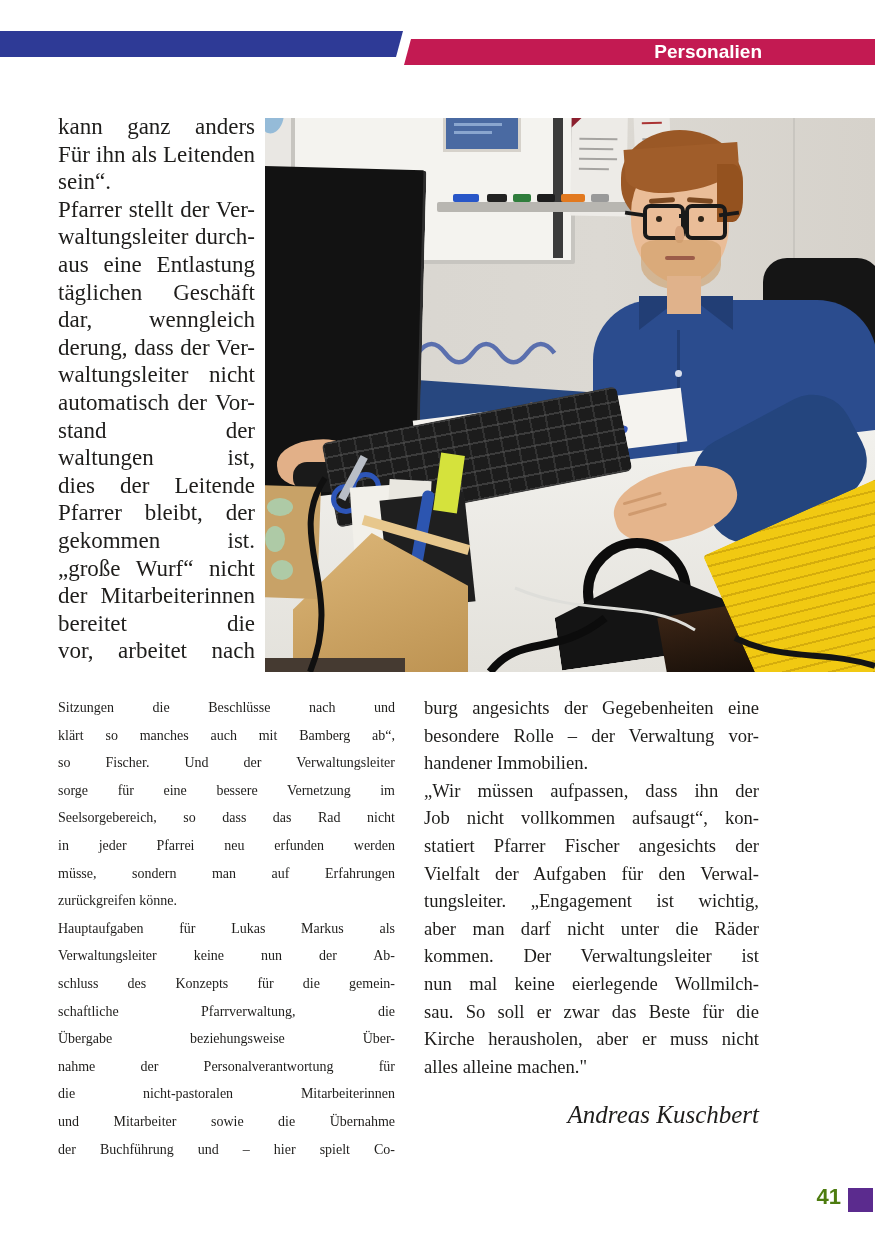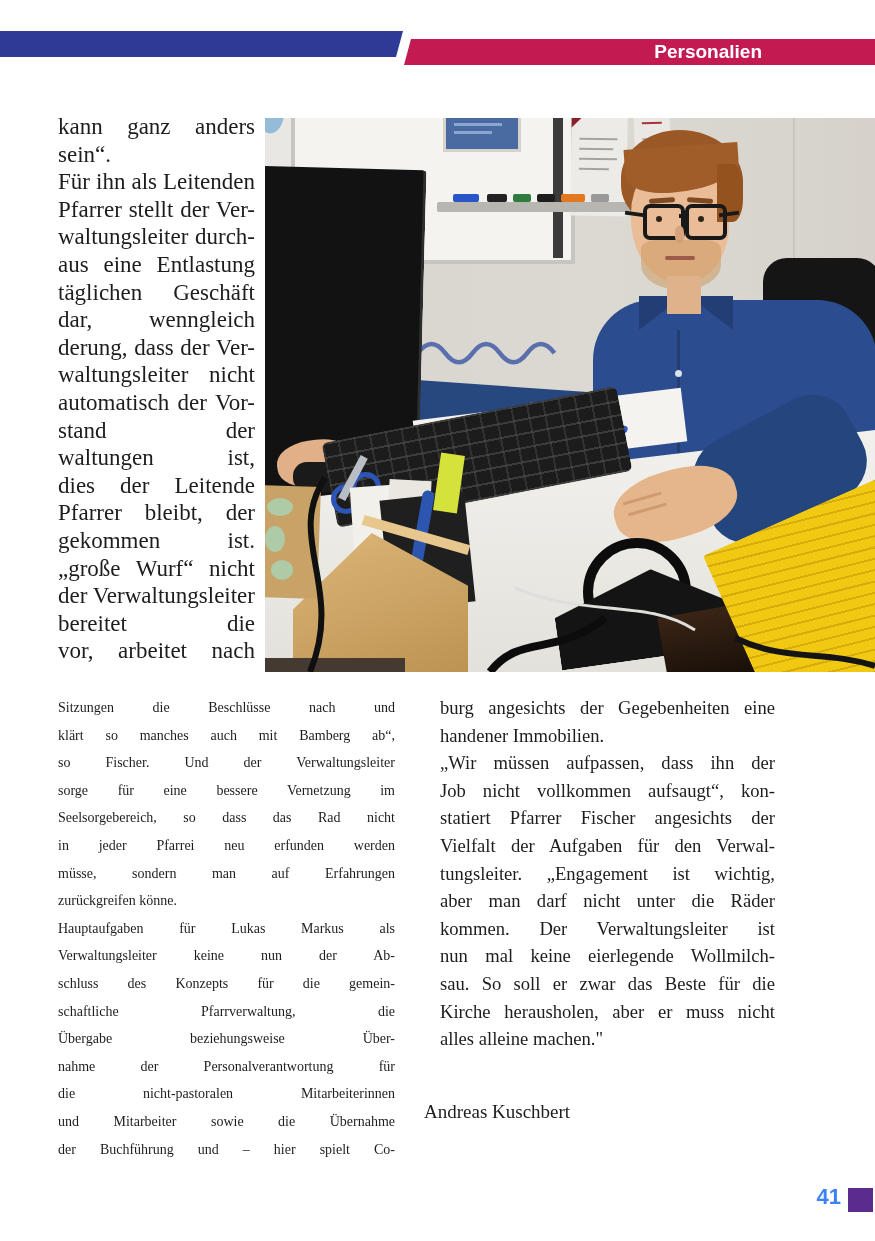--- a/index.html
+++ b/index.html
@@ -10,28 +10,28 @@
             clip-path:polygon(0 0,100% 0,calc(100% - 7px) 100%,0 100%);}
   .hdr-red{position:absolute;left:404px;top:31px;width:471px;height:26px;background:#c31a52;
            clip-path:polygon(7px 0,100% 0,100% 100%,0 100%);
            display:flex;align-items:center;justify-content:flex-end;margin-top:8px;}
   .hdr-red .hdr-label{color:#ffffff;font-family:"Liberation Sans","DejaVu Sans",sans-serif;
            font-weight:bold;font-size:19px;line-height:26px;padding-right:113px;}
   
   .col{position:absolute;font-size:23px;line-height:27.6px;}
   .col-narrow{left:58px;top:113px;width:197px;}
   .col-left{left:58px;top:694px;width:337px;font-size:14px;}
-  .col-right{left:424px;top:694px;width:335px;font-size:18.6px;margin-left:16px;}
+  .col-right{left:424px;top:694px;width:335px;font-size:18.6px;}
   .tl{text-align:justify;text-align-last:justify;height:27.6px;overflow:hidden;white-space:normal;}
   .tl.pe{text-align-last:left;}
-  .author{position:absolute;left:424px;top:1101px;width:335px;text-align:left;
-          font-size:19px;}
+  .author{position:absolute;left:424px;top:1101px;width:335px;text-align:right;
+          font-style:italic;font-size:25px;}
   
   .pgnum{position:absolute;top:1184px;right:34px;font-family:"Liberation Sans","DejaVu Sans",sans-serif;
-         font-weight:bold;font-size:22px;color:#3b82f6;}
+         font-weight:bold;font-size:22px;color:#4d7c0f;}
   .pgsq{position:absolute;top:1188px;right:2px;width:25px;height:24px;background:#5b2b8e;}
   
   .photo{position:absolute;left:265px;top:118px;width:610px;height:554px;overflow:hidden;
          background:linear-gradient(90deg,#d8d5cf 0%,#dcd9d3 55%,#d6d2cb 100%);}
   .ph{position:absolute;}
   .flipchart{left:-4px;top:-10px;width:36px;height:110px;background:#e9e7e3;}
   .bluesmudge{left:2px;top:-4px;width:20px;height:30px;background:#7fb0d4;border-radius:50%;
               transform:rotate(20deg);opacity:.8;}
   .whiteboard{left:26px;top:-14px;width:276px;height:152px;background:#f4f3ef;border:4px solid #c7c5c0;border-radius:2px;}
   .bluecard{left:178px;top:-10px;width:72px;height:38px;background:#4a6aa2;border:3px solid #d6d2cb;}
@@ -229,37 +229,37 @@
     <svg class="ph svgfill" width="610" height="554" viewBox="0 0 610 554">
       <path d="M60 360 C 20 420, 80 470, 45 554" fill="none" stroke="#101010" stroke-width="6"></path>
       <path d="M340 500 C 290 540, 255 515, 225 554" fill="none" stroke="#0c0c0c" stroke-width="8"></path>
       <path d="M250 470 C 320 500, 380 480, 430 512" fill="none" stroke="#dededa" stroke-width="3"></path>
       <path d="M470 520 C 520 544, 560 532, 610 548" fill="none" stroke="#141414" stroke-width="6"></path>
     </svg>
   </div>
 
   <div class="col col-narrow">
       <div class="tl">kann ganz anders</div>
+      <div class="tl">Für ihn als Leitenden</div>
       <div class="tl pe">sein“.</div>
-      <div class="tl">Für ihn als Leitenden</div>
       <div class="tl">Pfarrer stellt der Ver-</div>
       <div class="tl">waltungsleiter durch-</div>
       <div class="tl">aus eine Entlastung im</div>
       <div class="tl">täglichen Geschäft</div>
       <div class="tl">dar, wenngleich durch</div>
       <div class="tl">derung, dass der Ver-</div>
       <div class="tl">waltungsleiter nicht</div>
       <div class="tl">automatisch der Vor-</div>
       <div class="tl">stand der Kirchenver-</div>
       <div class="tl">waltungen ist, sondern</div>
       <div class="tl">dies der Leitende</div>
       <div class="tl">Pfarrer bleibt, der</div>
       <div class="tl">gekommen ist. „Aber</div>
       <div class="tl">„große Wurf“ nicht</div>
-      <div class="tl">der Verwaltungsleiter</div>
+      <div class="tl">der Mitarbeiterinnen</div>
       <div class="tl">bereitet die Sitzungen</div>
       <div class="tl">vor, arbeitet nach den</div>
     </div>
   <div class="col col-left">
       <div class="tl">Sitzungen die Beschlüsse nach und</div>
       <div class="tl">klärt so manches auch mit Bamberg ab“,</div>
       <div class="tl">so Fischer. Und der Verwaltungsleiter</div>
       <div class="tl">sorge für eine bessere Vernetzung im</div>
       <div class="tl">Seelsorgebereich, so dass das Rad nicht</div>
       <div class="tl">in jeder Pfarrei neu erfunden werden</div>
@@ -270,20 +270,21 @@
       <div class="tl">schluss des Konzepts für die gemein-</div>
       <div class="tl">schaftliche Pfarrverwaltung, die</div>
       <div class="tl">Übergabe beziehungsweise Über-</div>
       <div class="tl">nahme der Personalverantwortung für</div>
       <div class="tl">die nicht-pastoralen Mitarbeiterinnen</div>
       <div class="tl">und Mitarbeiter sowie die Übernahme</div>
       <div class="tl">der Buchführung und – hier spielt Co-</div>
     </div>
   <div class="col col-right">
       <div class="tl">burg angesichts der Gegebenheiten eine</div>
+      <div class="tl">besondere Rolle – der Verwaltung vor-</div>
       <div class="tl pe">handener Immobilien.</div>
       <div class="tl">„Wir müssen aufpassen, dass ihn der</div>
       <div class="tl">Job nicht vollkommen aufsaugt“, kon-</div>
       <div class="tl">statiert Pfarrer Fischer angesichts der</div>
       <div class="tl">Vielfalt der Aufgaben für den Verwal-</div>
       <div class="tl">tungsleiter. „Engagement ist wichtig,</div>
       <div class="tl">aber man darf nicht unter die Räder</div>
       <div class="tl">kommen. Der Verwaltungsleiter ist</div>
       <div class="tl">nun mal keine eierlegende Wollmilch-</div>
       <div class="tl">sau. So soll er zwar das Beste für die</div>

